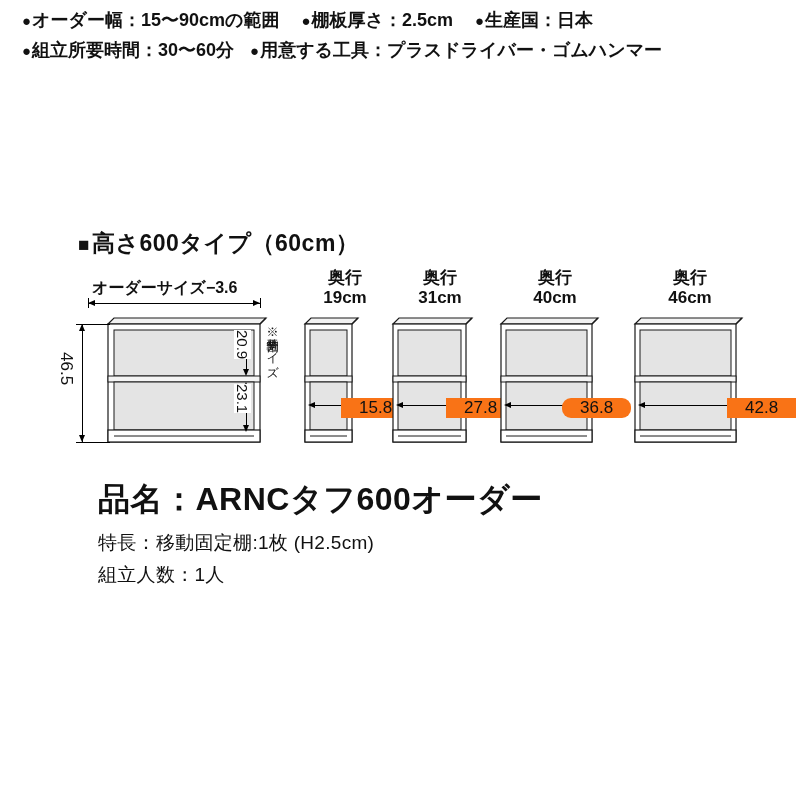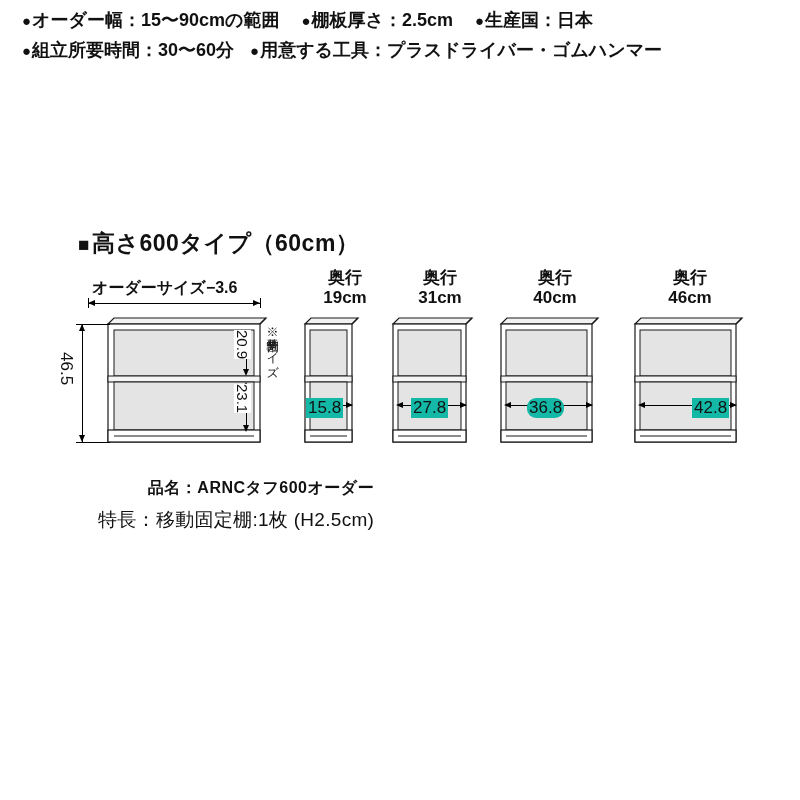--- a/index.html
+++ b/index.html
@@ -103,43 +103,43 @@
     width: 0; height: 0;
   }
   .arr-left  { border-top: 3.5px solid transparent; border-bottom: 3.5px solid transparent; border-right: 7px solid #000; }
   .arr-right { border-top: 3.5px solid transparent; border-bottom: 3.5px solid transparent; border-left: 7px solid #000; }
   .arr-up    { border-left: 3.5px solid transparent; border-right: 3.5px solid transparent; border-bottom: 7px solid #000; }
   .arr-down  { border-left: 3.5px solid transparent; border-right: 3.5px solid transparent; border-top: 7px solid #000; }
 
   .dim-text {
     position: absolute;
     font-size: 17px;
-    background: #14b8a6;
-    padding: 0 2px;
-    white-space: nowrap;
+    background: #f97316;
+    padding: 0 18px;
+    white-space: nowrap;
+    margin-left: 35px;
   }
   .dim-text-v {
     position: absolute;
     font-size: 17px;
     background: #fff;
     white-space: nowrap;
   }
 
   
   .product-info {
     position: absolute;
     left: 98px;
     top: 478px;
   }
   .product-name {
-    font-size: 16px;
+    font-size: 32px;
     font-weight: bold;
     margin-bottom: 8px;
     letter-spacing: 0.5px;
-    text-align: right;
   }
   .product-line {
     font-size: 19px;
     margin-bottom: 6px;
     letter-spacing: 0.3px;
   }
 
   
   .cab {
     position: absolute;
@@ -309,15 +309,16 @@
     <line x1="10" y1="126" x2="101" y2="126" stroke="#1a1a1a" stroke-width="1"></line>
   </svg>
   <div class="dim-h" style="left:640px; top:405px; width:96px;"></div>
   <div class="arrow arr-left" style="left:638px; top:401.5px;"></div>
   <div class="arrow arr-right" style="left:730px; top:401.5px;"></div>
   <div class="dim-text" style="left:692px; top:398px;">42.8</div>
 
   <div class="product-info">
     <div class="product-name">品名：ARNCタフ600オーダー</div>
     <div class="product-line">特長：移動固定棚:1枚 (H2.5cm)</div>
+    <div class="product-line">組立人数：1人</div>
   </div>
 
 </div>
 
 </body></html>

